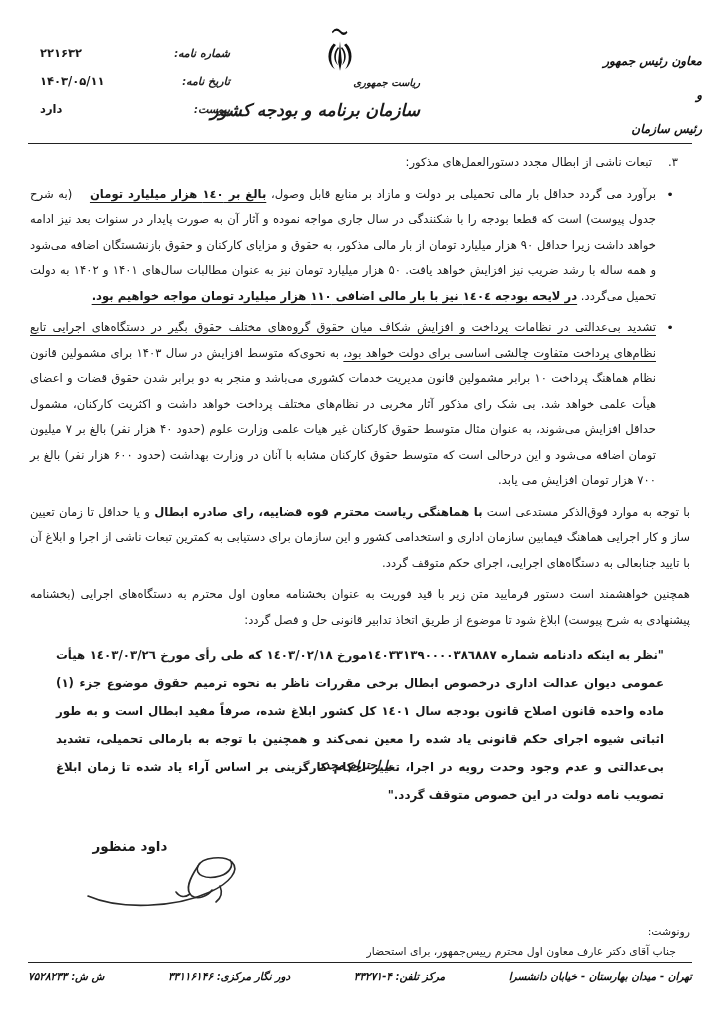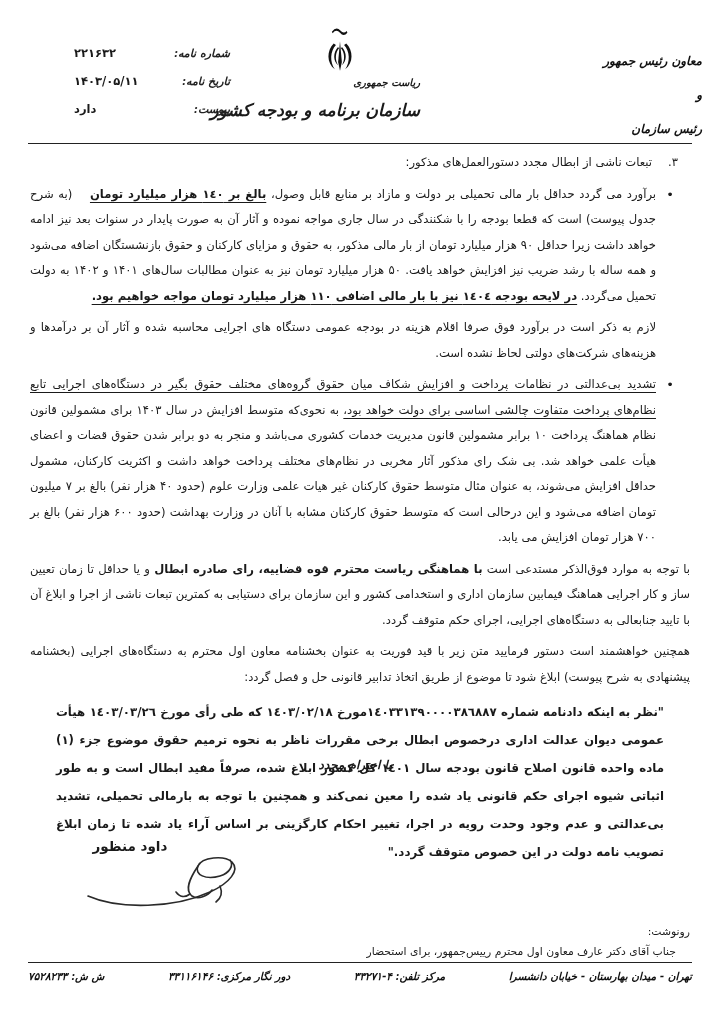--- a/index.html
+++ b/index.html
@@ -21,21 +21,21 @@
     font-family:"DejaVu Serif",serif;font-style:italic;font-weight:bold;
     font-size:12px;line-height:34px;color:#111;
   }
   .hdr-center{position:absolute;top:0;right:300px;width:160px;text-align:right;}
   .emblem{display:block;margin:0 auto;}
   .org-parent{font-family:"DejaVu Serif",serif;font-style:italic;font-weight:bold;font-size:10px;margin-top:1px;}
   .org-name{font-family:"DejaVu Serif",serif;font-style:italic;font-weight:bold;font-size:17px;margin-top:12px;white-space:nowrap;}
   .hdr-meta{position:absolute;top:18px;left:40px;width:190px;font-size:11px;}
   .meta-row{display:flex;flex-direction:row;margin-bottom:14px;align-items:baseline;}
   .meta-label{width:82px;font-family:"DejaVu Serif",serif;font-style:italic;font-weight:bold;font-size:11px;color:#222;}
-  .meta-value{flex:1;text-align:left;font-size:11.5px;font-weight:bold;letter-spacing:.5px;margin-left:34px;}
+  .meta-value{flex:1;text-align:left;font-size:11.5px;font-weight:bold;letter-spacing:.5px;}
   .hr-top{position:absolute;top:143px;right:28px;left:28px;border-top:1.4px solid #222;}
   
   .body-text{
     position:absolute;top:150px;right:30px;left:30px;
     font-size:11.6px;line-height:25.5px;text-align:justify;
   }
   .para{margin:0 0 6px 0;position:relative;}
   .p-numbered{padding-right:12px;}
   .p-numbered .marker{display:inline-block;margin-left:16px;}
   .p-bullet{padding-right:34px;}
@@ -127,23 +127,20 @@
 
   <div class="body-text">
     <div class="para p-numbered">
       <span class="marker">۳.</span><span><span class="seg-n">تبعات ناشی از ابطال مجدد دستورالعمل‌های مذکور:</span></span>
     </div>
 
     <div class="para p-bullet">
       <span class="marker">•</span><span><span class="seg-n">برآورد می گردد حداقل بار مالی تحمیلی بر دولت و مازاد بر منابع قابل وصول، </span><span class="seg-bu">بالغ بر ۱٤۰ هزار میلیارد تومان</span><span class="seg-n"> (به شرح جدول پیوست) است که قطعا بودجه را با شکنندگی در سال جاری مواجه نموده و آثار آن به صورت پایدار در سنوات بعد نیز ادامه خواهد داشت زیرا حداقل ۹۰ هزار میلیارد تومان از بار مالی مذکور، به حقوق و مزایای کارکنان و حقوق بازنشستگان اضافه می‌شود و همه ساله با رشد ضریب نیز افزایش خواهد یافت. ۵۰ هزار میلیارد تومان نیز به عنوان مطالبات سال‌های ۱۴۰۱ و ۱۴۰۲ به دولت تحمیل می‌گردد. </span><span class="seg-bu">در لایحه بودجه ۱٤۰٤ نیز با بار مالی اضافی ۱۱۰ هزار میلیارد تومان مواجه خواهیم بود.</span></span>
     </div>
 
-    <div class="para p-indent">
-      <span><span class="seg-n">لازم به ذکر است در برآورد فوق صرفا اقلام هزینه در بودجه عمومی دستگاه های اجرایی محاسبه شده و آثار آن بر درآمدها و هزینه‌های شرکت‌های دولتی لحاظ نشده است.</span></span>
-    </div>
 
     <div class="para p-bullet">
       <span class="marker">•</span><span><span class="seg-u">تشدید بی‌عدالتی در نظامات پرداخت و افزایش شکاف میان حقوق گروه‌های مختلف حقوق بگیر در دستگاه‌های اجرایی تابع نظام‌های پرداخت متفاوت چالشی اساسی برای دولت خواهد بود،</span><span class="seg-n"> به نحوی‌که متوسط افزایش در سال ۱۴۰۳ برای مشمولین قانون نظام هماهنگ پرداخت ۱۰ برابر مشمولین قانون مدیریت خدمات کشوری می‌باشد و منجر به دو برابر شدن حقوق قضات و اعضای هیأت علمی خواهد شد. بی شک رای مذکور آثار مخربی در نظام‌های مختلف پرداخت خواهد داشت و اکثریت کارکنان، مشمول حداقل افزایش می‌شوند، به عنوان مثال متوسط حقوق کارکنان غیر هیات علمی وزارت علوم (حدود ۴۰ هزار نفر) بالغ بر ۷ میلیون تومان اضافه می‌شود و این درحالی است که متوسط حقوق کارکنان مشابه با آنان در وزارت بهداشت (حدود ۶۰۰ هزار نفر) بالغ بر ۷۰۰ هزار تومان افزایش می یابد.</span></span>
     </div>
 
     <div class="para p-flush">
       <span><span class="seg-n">با توجه به موارد فوق‌الذکر مستدعی است </span><span class="seg-b">با هماهنگی ریاست محترم قوه قضاییه، رای صادره ابطال</span><span class="seg-n"> و یا حداقل تا زمان تعیین ساز و کار اجرایی هماهنگ فیمابین سازمان اداری و استخدامی کشور و این سازمان برای دستیابی به کمترین تبعات ناشی از اجرا و ابلاغ آن با تایید جنابعالی به دستگاه‌های اجرایی، اجرای حکم متوقف گردد.</span></span>
     </div>
 
     <div class="para p-flush">

